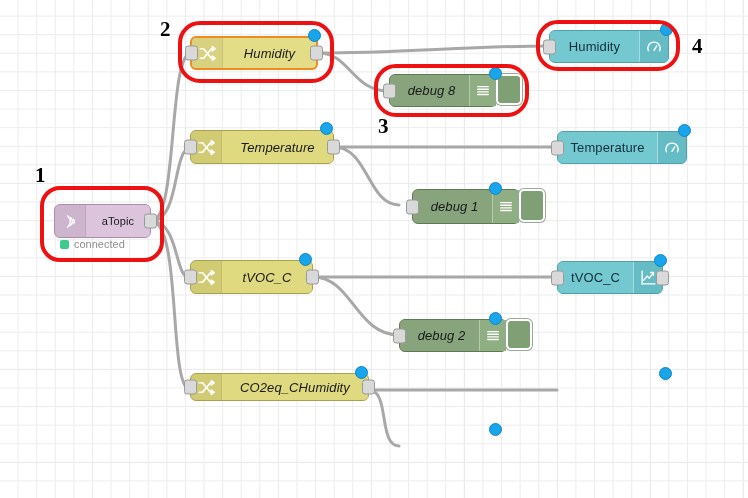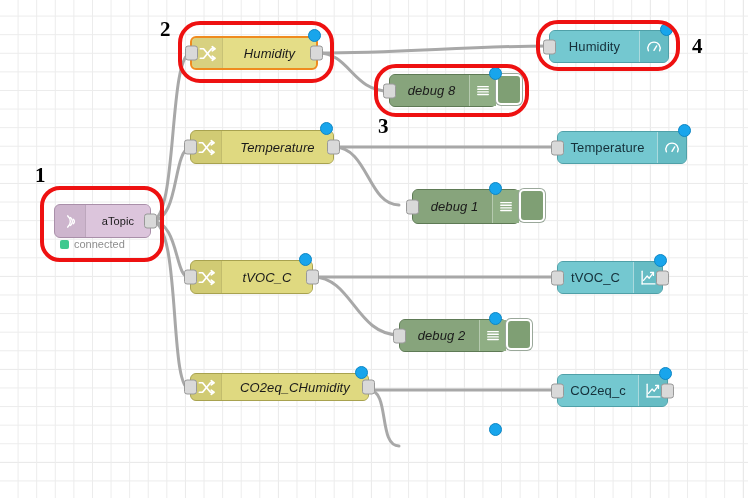--- a/index.html
+++ b/index.html
@@ -412,35 +412,20 @@
         <polyline points="3,21 21,21"></polyline>
         <polyline points="5,16 10,10 13,13 19,5"></polyline>
         <polyline points="15,5 19,5 19,9"></polyline>
       </svg>
     </div>
     <div class="port in"></div>
     <div class="port out"></div>
   </div>
   <div class="statusdot" style="left:654px; top:254px;"></div>
 
-  <div class="node uin" style="left:557px; top:374px; width:111px; height:33px;">
-    <div class="body">
-      <span class="lbl">CO2eq_c</span>
-    </div>
-    <div class="icoBox">
-      <svg width="17" height="17" viewBox="0 0 24 24" fill="none" stroke="#ffffff" stroke-width="1.9" stroke-linecap="round" stroke-linejoin="round">
-        <polyline points="3,21 3,3"></polyline>
-        <polyline points="3,21 21,21"></polyline>
-        <polyline points="5,16 10,10 13,13 19,5"></polyline>
-        <polyline points="15,5 19,5 19,9"></polyline>
-      </svg>
-    </div>
-    <div class="port in"></div>
-    <div class="port out"></div>
-  </div>
   <div class="statusdot" style="left:659px; top:367px;"></div>
 
   <div class="ring" style="left:40px; top:186px; width:124px; height:76px; border-radius:20px;"></div>
   <div class="ring" style="left:178px; top:21px; width:156px; height:62px; border-radius:22px;"></div>
   <div class="ring" style="left:374px; top:64px; width:155px; height:53px; border-radius:22px;"></div>
   <div class="ring" style="left:536px; top:20px; width:144px; height:51px; border-radius:22px;"></div>
 
   <div class="num" style="left:35px; top:165px;">1</div>
   <div class="num" style="left:160px; top:19px;">2</div>
   <div class="num" style="left:378px; top:116px;">3</div>

